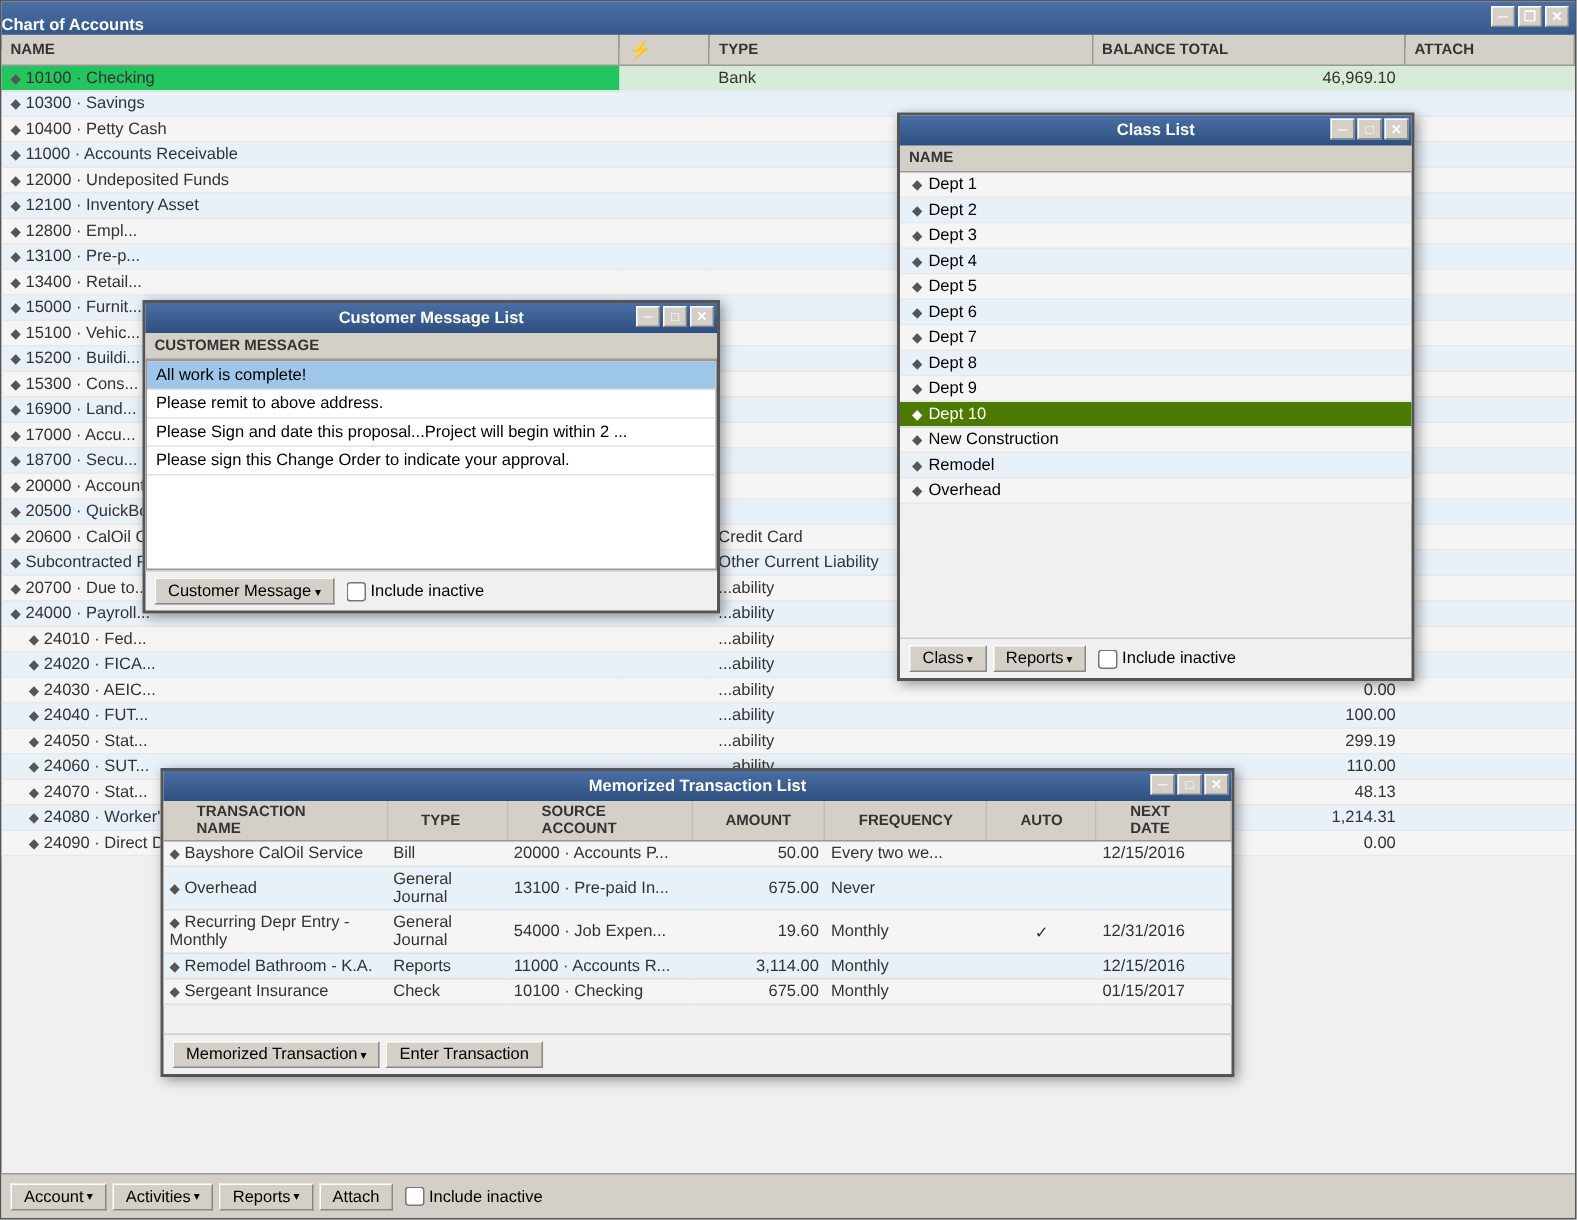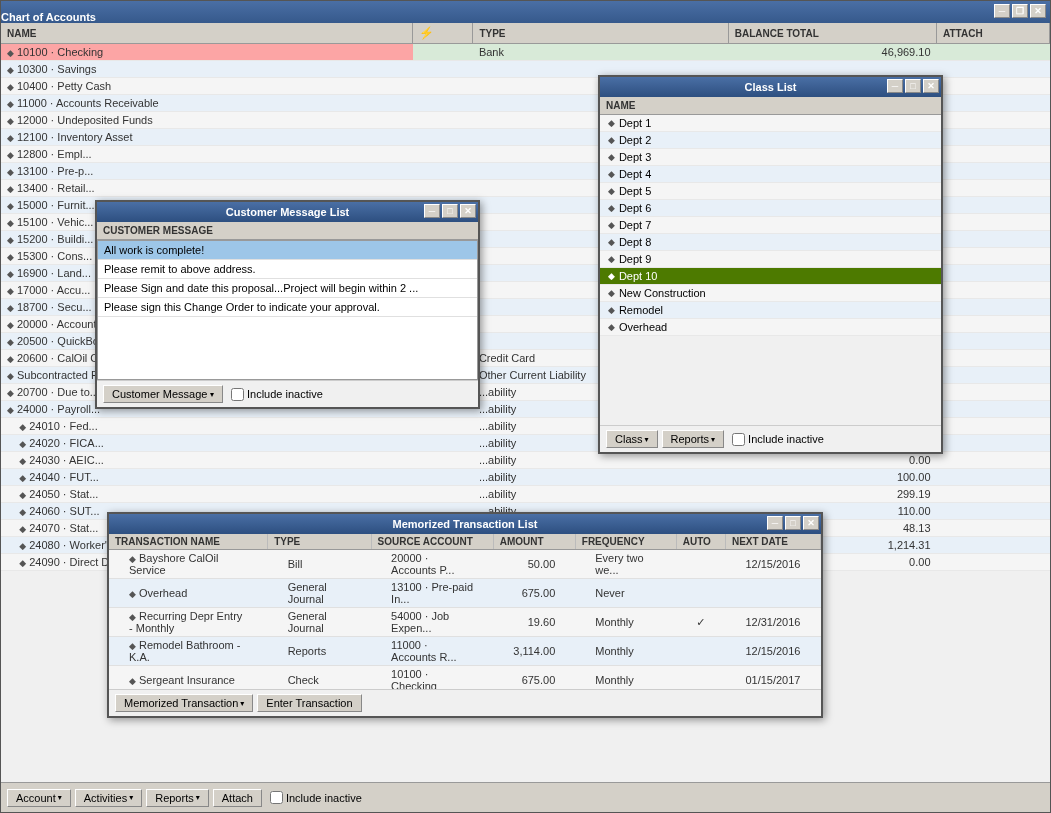--- a/index.html
+++ b/index.html
@@ -190,28 +190,28 @@
     }
 
     .mem-table {
       width: 100%;
       border-collapse: collapse;
     }
     .mem-table th {
       background: #d4d0c8;
       border-bottom: 1px solid #999;
       border-right: 1px solid #bbb;
-      padding: 2px 6px;
+      padding: 2px 22px;
       text-align: left;
       font-weight: bold;
       font-size: 10px;
       color: #333;
     }
     .mem-table td {
-      padding: 2px 20px;
+      padding: 2px 4px;
       border-bottom: 1px solid #e0e0e0;
       color: #333;
     }
     .mem-table tr:nth-child(even) td { background: #e8f0f8; }
     .mem-table tr:nth-child(odd) td { background: #f5f5f5; }
 
     .lightning-icon {
       color: #f0a000;
       font-size: 12px;
     }
@@ -249,21 +249,21 @@
           <tr>
             <th>NAME</th>
             <th><span class="lightning-icon">⚡</span></th>
             <th>TYPE</th>
             <th>BALANCE TOTAL</th>
             <th>ATTACH</th>
           </tr>
         </thead>
         <tbody id="accounts-tbody">
         <tr>
-    <td style="background: #fca5a5; margin-top: 36px;"><span style="color:#555;font-size:9px;">◆</span> 10100 · Checking</td>
+    <td style="background: #22c55e; margin-top: 36px;"><span style="color:#555;font-size:9px;">◆</span> 10100 · Checking</td>
     <td style="background: rgb(216, 234, 216);"></td>
     <td style="background: rgb(216, 234, 216);">Bank</td>
     <td style="text-align: right; background: rgb(216, 234, 216);">46,969.10</td>
     <td style="background: rgb(216, 234, 216);"></td>
   </tr>
             <tr>
     <td><span style="color:#555;font-size:9px;">◆</span> 10300 · Savings</td>
     <td></td>
     <td></td>
     <td style="text-align:right;"></td>

